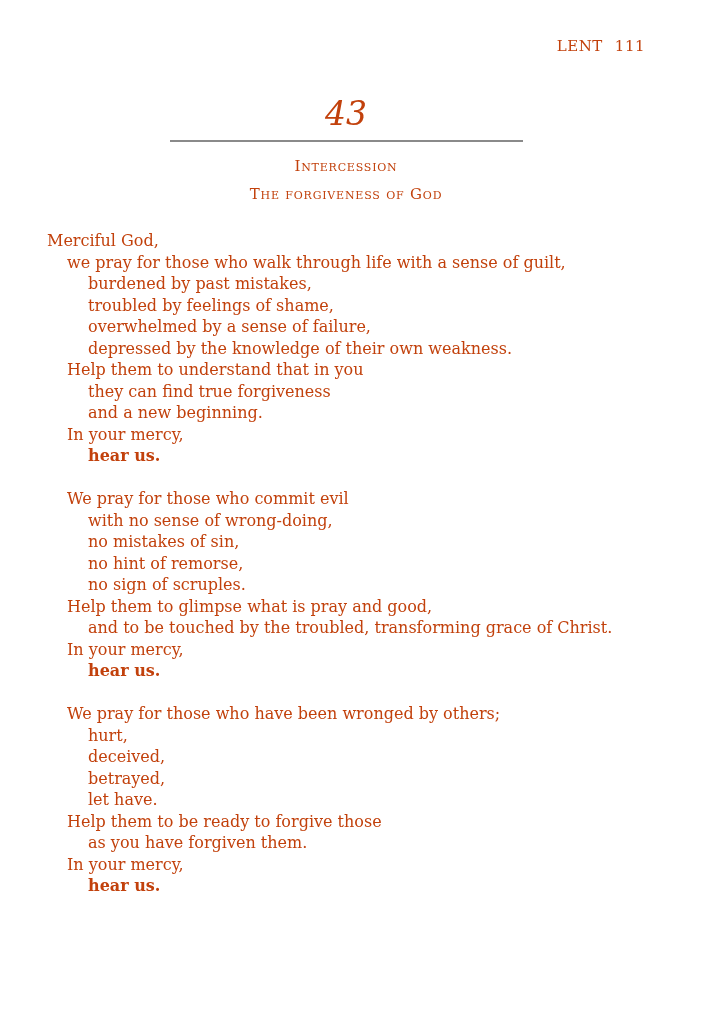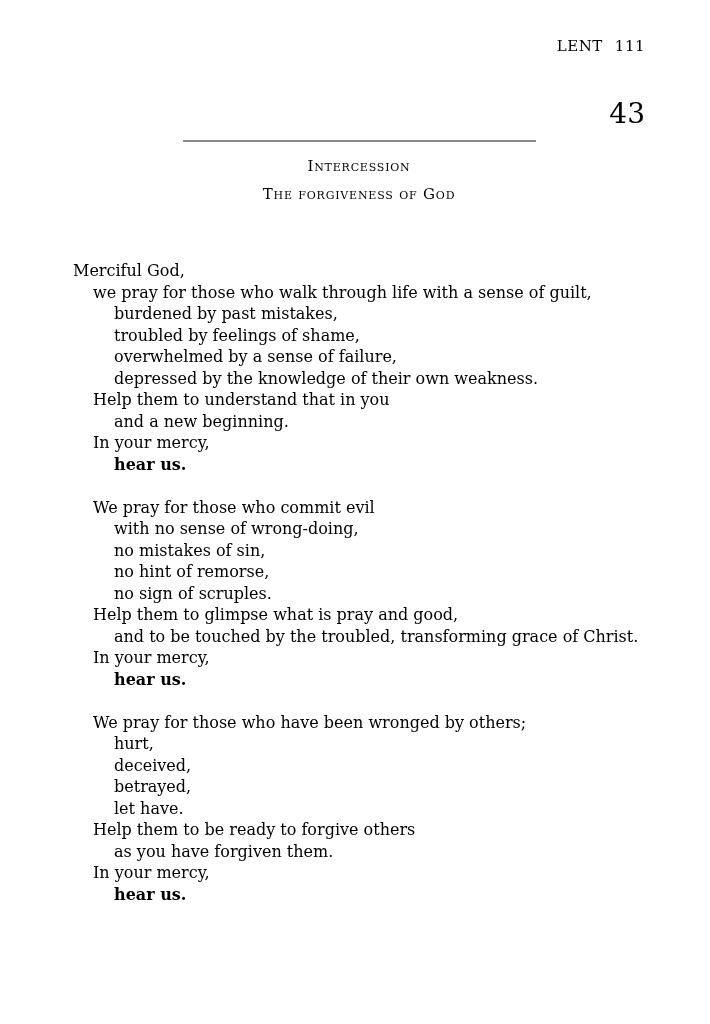--- a/index.html
+++ b/index.html
@@ -6,57 +6,58 @@
     margin: 0;
     padding: 0;
     background: #ffffff;
   }
   .page {
     position: relative;
     width: 710px;
     height: 1024px;
     box-sizing: border-box;
     background: #ffffff;
-    color: #000000;
+    color: #c2410c;
     font-family: "DejaVu Serif", serif;
-    padding: 37px 65px 0 73px;
+    padding: 37px 65px 0 47px;
     overflow: hidden;
   }
   .running-head {
     text-align: right;
     font-size: 15px;
     letter-spacing: 0.5px;
     line-height: 19px;
   }
   .running-head .pgnum {
     margin-left: 12px;
   }
   .section-number {
-    text-align: right;
-    font-size: 28px;
+    text-align: center;
+    font-size: 33px;
     line-height: 36px;
     margin-top: 40px;
+    font-style: italic;
   }
   .rule {
     border: none;
     border-top: 2px solid #8a8a8a;
     width: 353px;
     margin: 8px auto 10px auto;
   }
   .title-line {
     text-align: center;
     font-variant: small-caps;
     font-weight: normal;
     font-size: 15px;
     line-height: 28px;
     letter-spacing: 0.8px;
     margin: 0;
   }
   .prayer {
-    margin-top: 52px;
+    margin-top: 22px;
     font-size: 16px;
     line-height: 21.5px;
   }
   .stanza {
     margin-bottom: 21.5px;
   }
   .pline {
     white-space: nowrap;
   }
   .pline.i1 { padding-left: 20px; }
@@ -81,20 +82,21 @@
 
   <main class="prayer" id="prayer">
       <div class="stanza">
         <div class="pline i0">Merciful God,</div>
         <div class="pline i1">we pray for those who walk through life with a sense of guilt,</div>
         <div class="pline i2">burdened by past mistakes,</div>
         <div class="pline i2">troubled by feelings of shame,</div>
         <div class="pline i2">overwhelmed by a sense of failure,</div>
         <div class="pline i2">depressed by the knowledge of their own weakness.</div>
         <div class="pline i1">Help them to understand that in you</div>
+        <div class="pline i2">they can find true forgiveness</div>
         <div class="pline i2">and a new beginning.</div>
         <div class="pline i1">In your mercy,</div>
         <div class="pline i2 bold">hear us.</div>
       </div>
       <div class="stanza">
         <div class="pline i1">We pray for those who commit evil</div>
         <div class="pline i2">with no sense of wrong-doing,</div>
         <div class="pline i2">no mistakes of sin,</div>
         <div class="pline i2">no hint of remorse,</div>
         <div class="pline i2">no sign of scruples.</div>
@@ -102,20 +104,20 @@
         <div class="pline i2">and to be touched by the troubled, transforming grace of Christ.</div>
         <div class="pline i1">In your mercy,</div>
         <div class="pline i2 bold">hear us.</div>
       </div>
       <div class="stanza">
         <div class="pline i1">We pray for those who have been wronged by others;</div>
         <div class="pline i2">hurt,</div>
         <div class="pline i2">deceived,</div>
         <div class="pline i2">betrayed,</div>
         <div class="pline i2">let have.</div>
-        <div class="pline i1">Help them to be ready to forgive others</div>
+        <div class="pline i1">Help them to be ready to forgive those</div>
         <div class="pline i2">as you have forgiven them.</div>
         <div class="pline i1">In your mercy,</div>
         <div class="pline i2 bold">hear us.</div>
       </div>
     </main>
 
 </div>
 
 </body></html>

